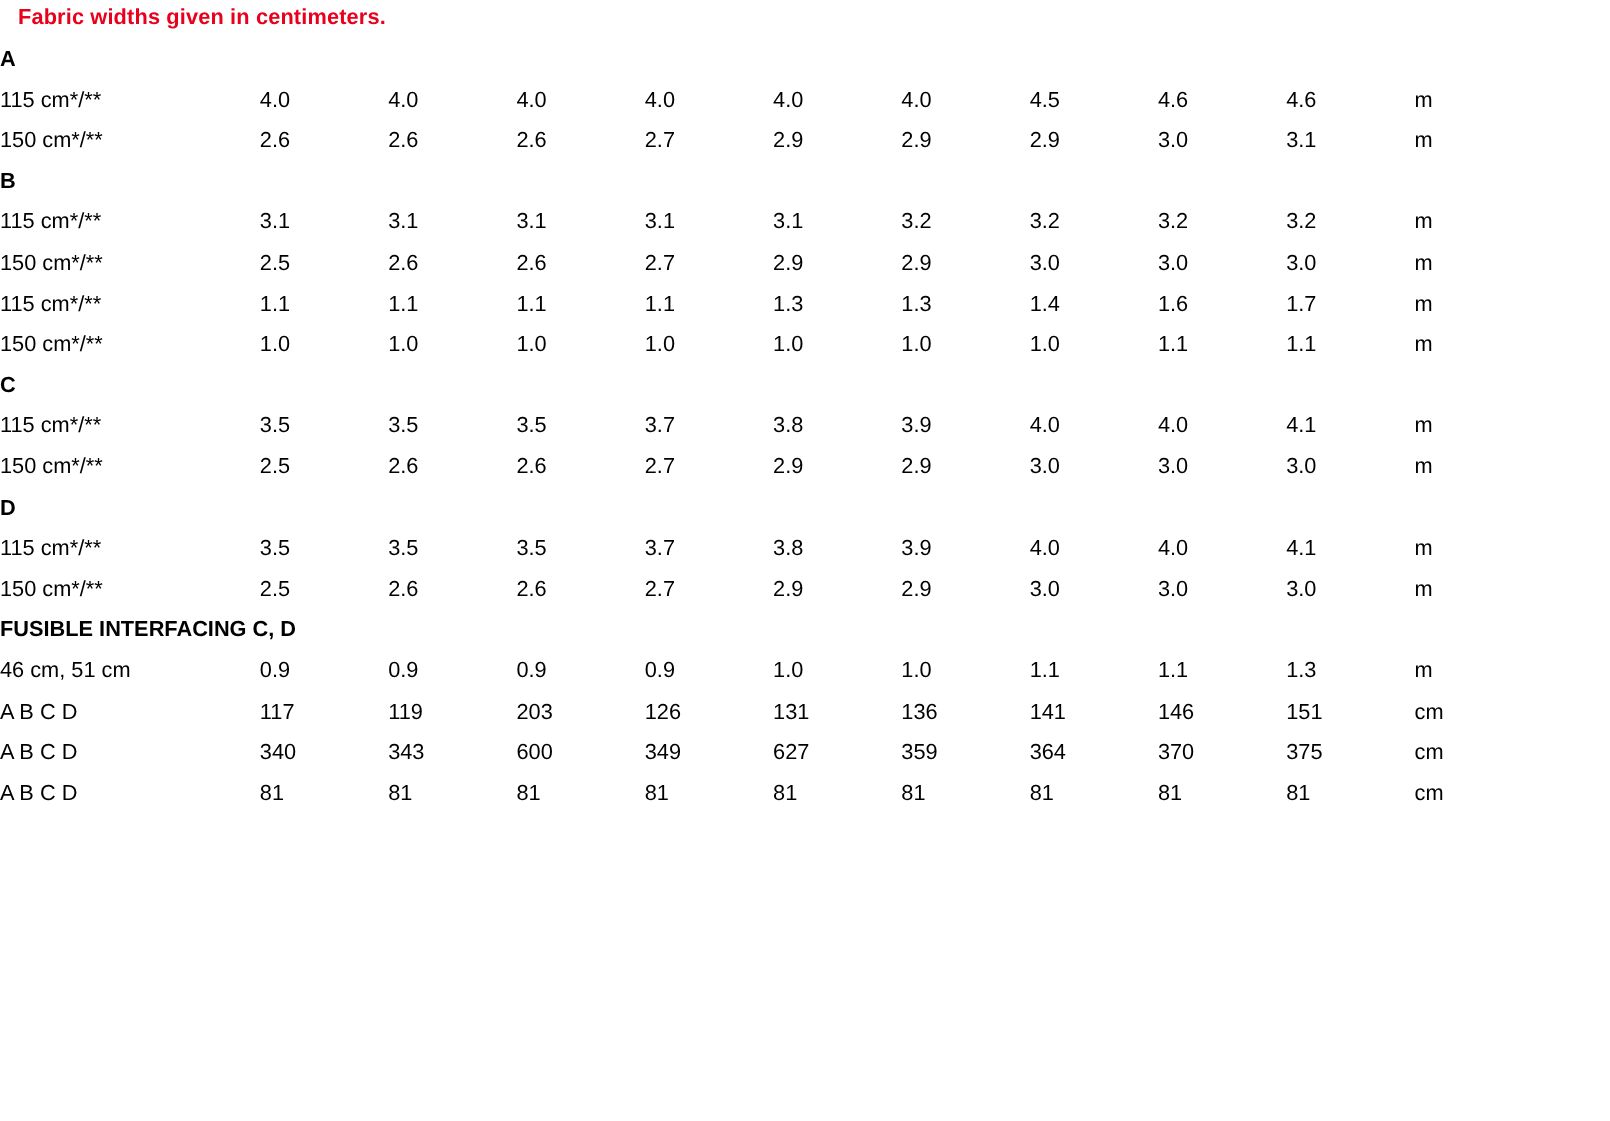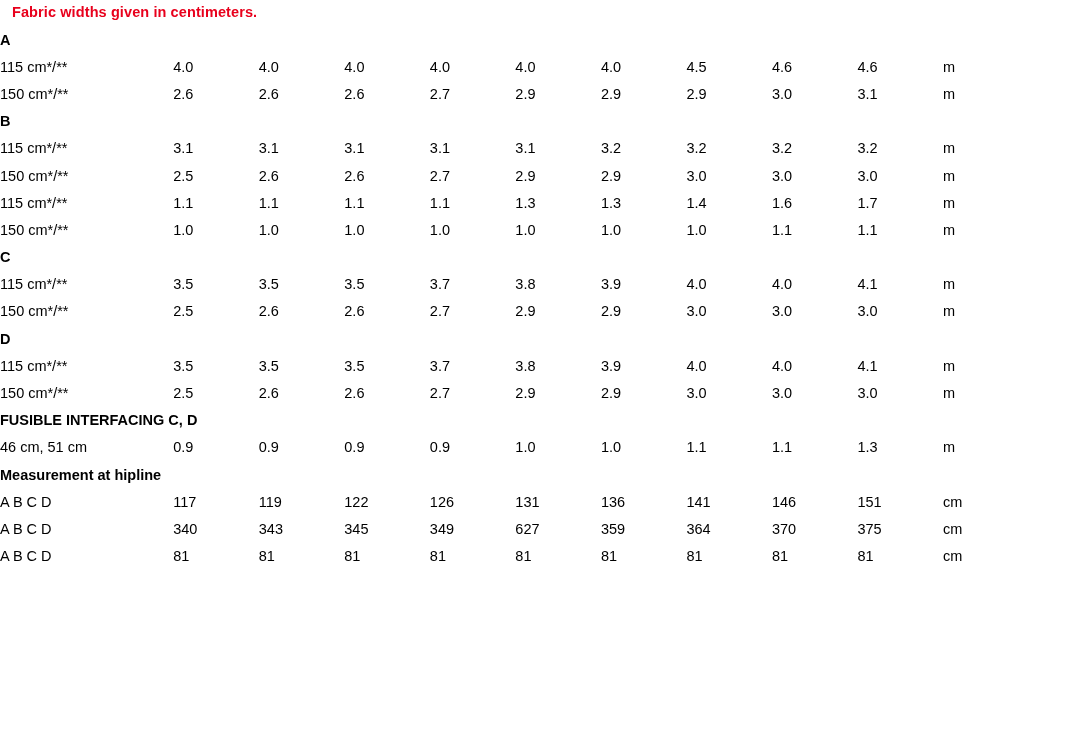--- a/index.html
+++ b/index.html
@@ -287,51 +287,38 @@
           <td class="val">0.9</td>
           <td class="val">0.9</td>
           <td class="val">0.9</td>
           <td class="val">1.0</td>
           <td class="val">1.0</td>
           <td class="val">1.1</td>
           <td class="val">1.1</td>
           <td class="val">1.3</td>
           <td class="unit">m</td>
         </tr>
-        <tr class="subhead">
-          <td class="label">Measurement at hipline</td>
-          <td class="val"></td>
-          <td class="val"></td>
-          <td class="val"></td>
-          <td class="val"></td>
-          <td class="val"></td>
-          <td class="val"></td>
-          <td class="val"></td>
-          <td class="val"></td>
-          <td class="val"></td>
-          <td class="unit"></td>
-        </tr>
         <tr class="data">
           <td class="label">A B C D</td>
           <td class="val">117</td>
           <td class="val">119</td>
-          <td class="val">122</td>
+          <td class="val">203</td>
           <td class="val">126</td>
           <td class="val">131</td>
           <td class="val">136</td>
           <td class="val">141</td>
           <td class="val">146</td>
           <td class="val">151</td>
           <td class="unit">cm</td>
         </tr>
         <tr class="data">
           <td class="label">A B C D</td>
           <td class="val">340</td>
           <td class="val">343</td>
-          <td class="val">345</td>
+          <td class="val">600</td>
           <td class="val">349</td>
           <td class="val">627</td>
           <td class="val">359</td>
           <td class="val">364</td>
           <td class="val">370</td>
           <td class="val">375</td>
           <td class="unit">cm</td>
         </tr>
         <tr class="data">
           <td class="label">A B C D</td>

